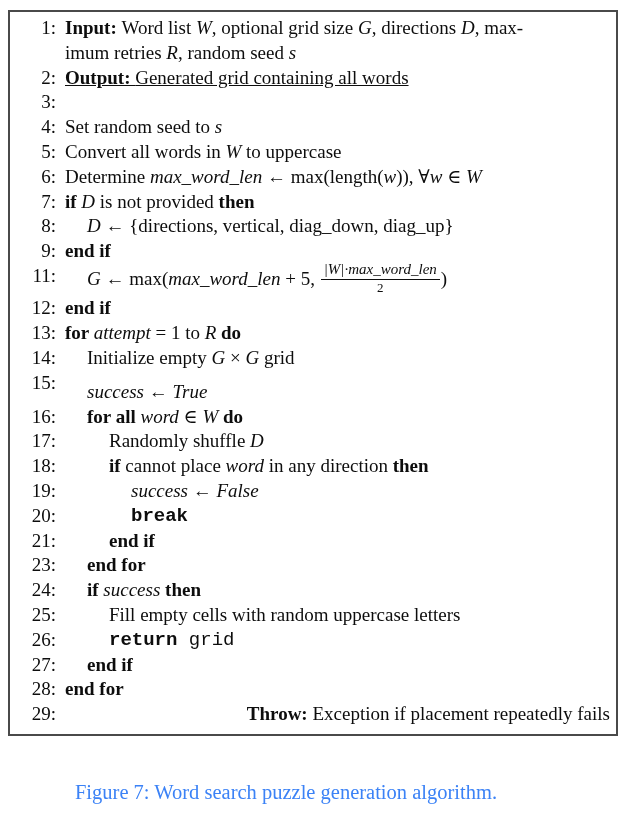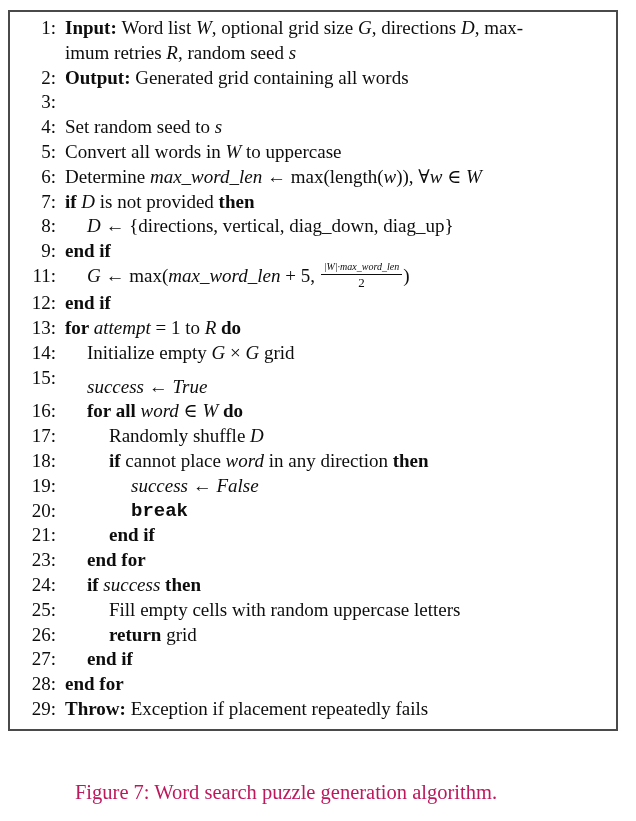--- a/index.html
+++ b/index.html
@@ -23,41 +23,41 @@
   }
   .content{flex:1;min-width:0;}
   .b{font-weight:bold;}
   .m{font-style:italic;}
   .r{font-style:normal;font-weight:normal;}
   .frac{
     display:inline-block;text-align:center;vertical-align:middle;
     line-height:1.05;margin:0 1px;position:relative;top:-2px;
   }
   .frac .fn{
-    display:block;font-size:10px;font-style:italic;
+    display:block;font-size:15px;font-style:italic;
     padding:0 3px 1px 3px;border-bottom:1.4px solid #0d0d0d;
   }
   .frac .fd{display:block;font-size:13px;padding-top:1px;}
   .caption{
     position:absolute;left:0;top:781px;width:572px;
-    text-align:center;font-size:20.5px;color:#be185d;
+    text-align:center;font-size:20.5px;color:#3b82f6;
   }
 </style>
 </head>
 <body>
 
 <div class="algo-box">
   <div class="lines">
       <div class="line">
         <span class="num">1:</span>
         <span class="content" style="padding-left: 0px;"><span class="b">Input: </span><span class="r">Word list </span><span class="m">W</span><span class="r">, optional grid size </span><span class="m">G</span><span class="r">, directions </span><span class="m">D</span><span class="r">, max-</span><br><span class="r">imum retries </span><span class="m">R</span><span class="r">, random seed </span><span class="m">s</span></span>
       </div>
       <div class="line">
         <span class="num">2:</span>
-        <span class="content" style="padding-left: 0px;"><span class="b">Output: </span><span class="r">Generated grid containing all words</span></span>
+        <span class="content" style="padding-left: 0px; text-decoration: underline;"><span class="b">Output: </span><span class="r">Generated grid containing all words</span></span>
       </div>
       <div class="line">
         <span class="num">3:</span>
         <span class="content" style="padding-left: 0px;"></span>
       </div>
       <div class="line">
         <span class="num">4:</span>
         <span class="content" style="padding-left: 0px;"><span class="r">Set random seed to </span><span class="m">s</span></span>
       </div>
       <div class="line">
@@ -131,30 +131,30 @@
       <div class="line">
         <span class="num">24:</span>
         <span class="content" style="padding-left: 22px;"><span class="b">if </span><span class="m">success</span><span class="b"> then</span></span>
       </div>
       <div class="line">
         <span class="num">25:</span>
         <span class="content" style="padding-left: 44px;"><span class="r">Fill empty cells with random uppercase letters</span></span>
       </div>
       <div class="line">
         <span class="num">26:</span>
-        <span class="content" style="padding-left: 44px;"><span class="b">return</span><span class="r"> grid</span></span>
+        <span class="content" style="padding-left: 44px; font-family: Liberation Mono, monospace;"><span class="b">return</span><span class="r"> grid</span></span>
       </div>
       <div class="line">
         <span class="num">27:</span>
         <span class="content" style="padding-left: 22px;"><span class="b">end if</span></span>
       </div>
       <div class="line">
         <span class="num">28:</span>
         <span class="content" style="padding-left: 0px;"><span class="b">end for</span></span>
       </div>
       <div class="line">
         <span class="num">29:</span>
-        <span class="content" style="padding-left: 0px;"><span class="b">Throw: </span><span class="r">Exception if placement repeatedly fails</span></span>
+        <span class="content" style="padding-left: 0px; text-align: right;"><span class="b">Throw: </span><span class="r">Exception if placement repeatedly fails</span></span>
       </div>
     </div>
 </div>
 
 <div class="caption">Figure 7: Word search puzzle generation algorithm.</div>
 
 </body></html>

